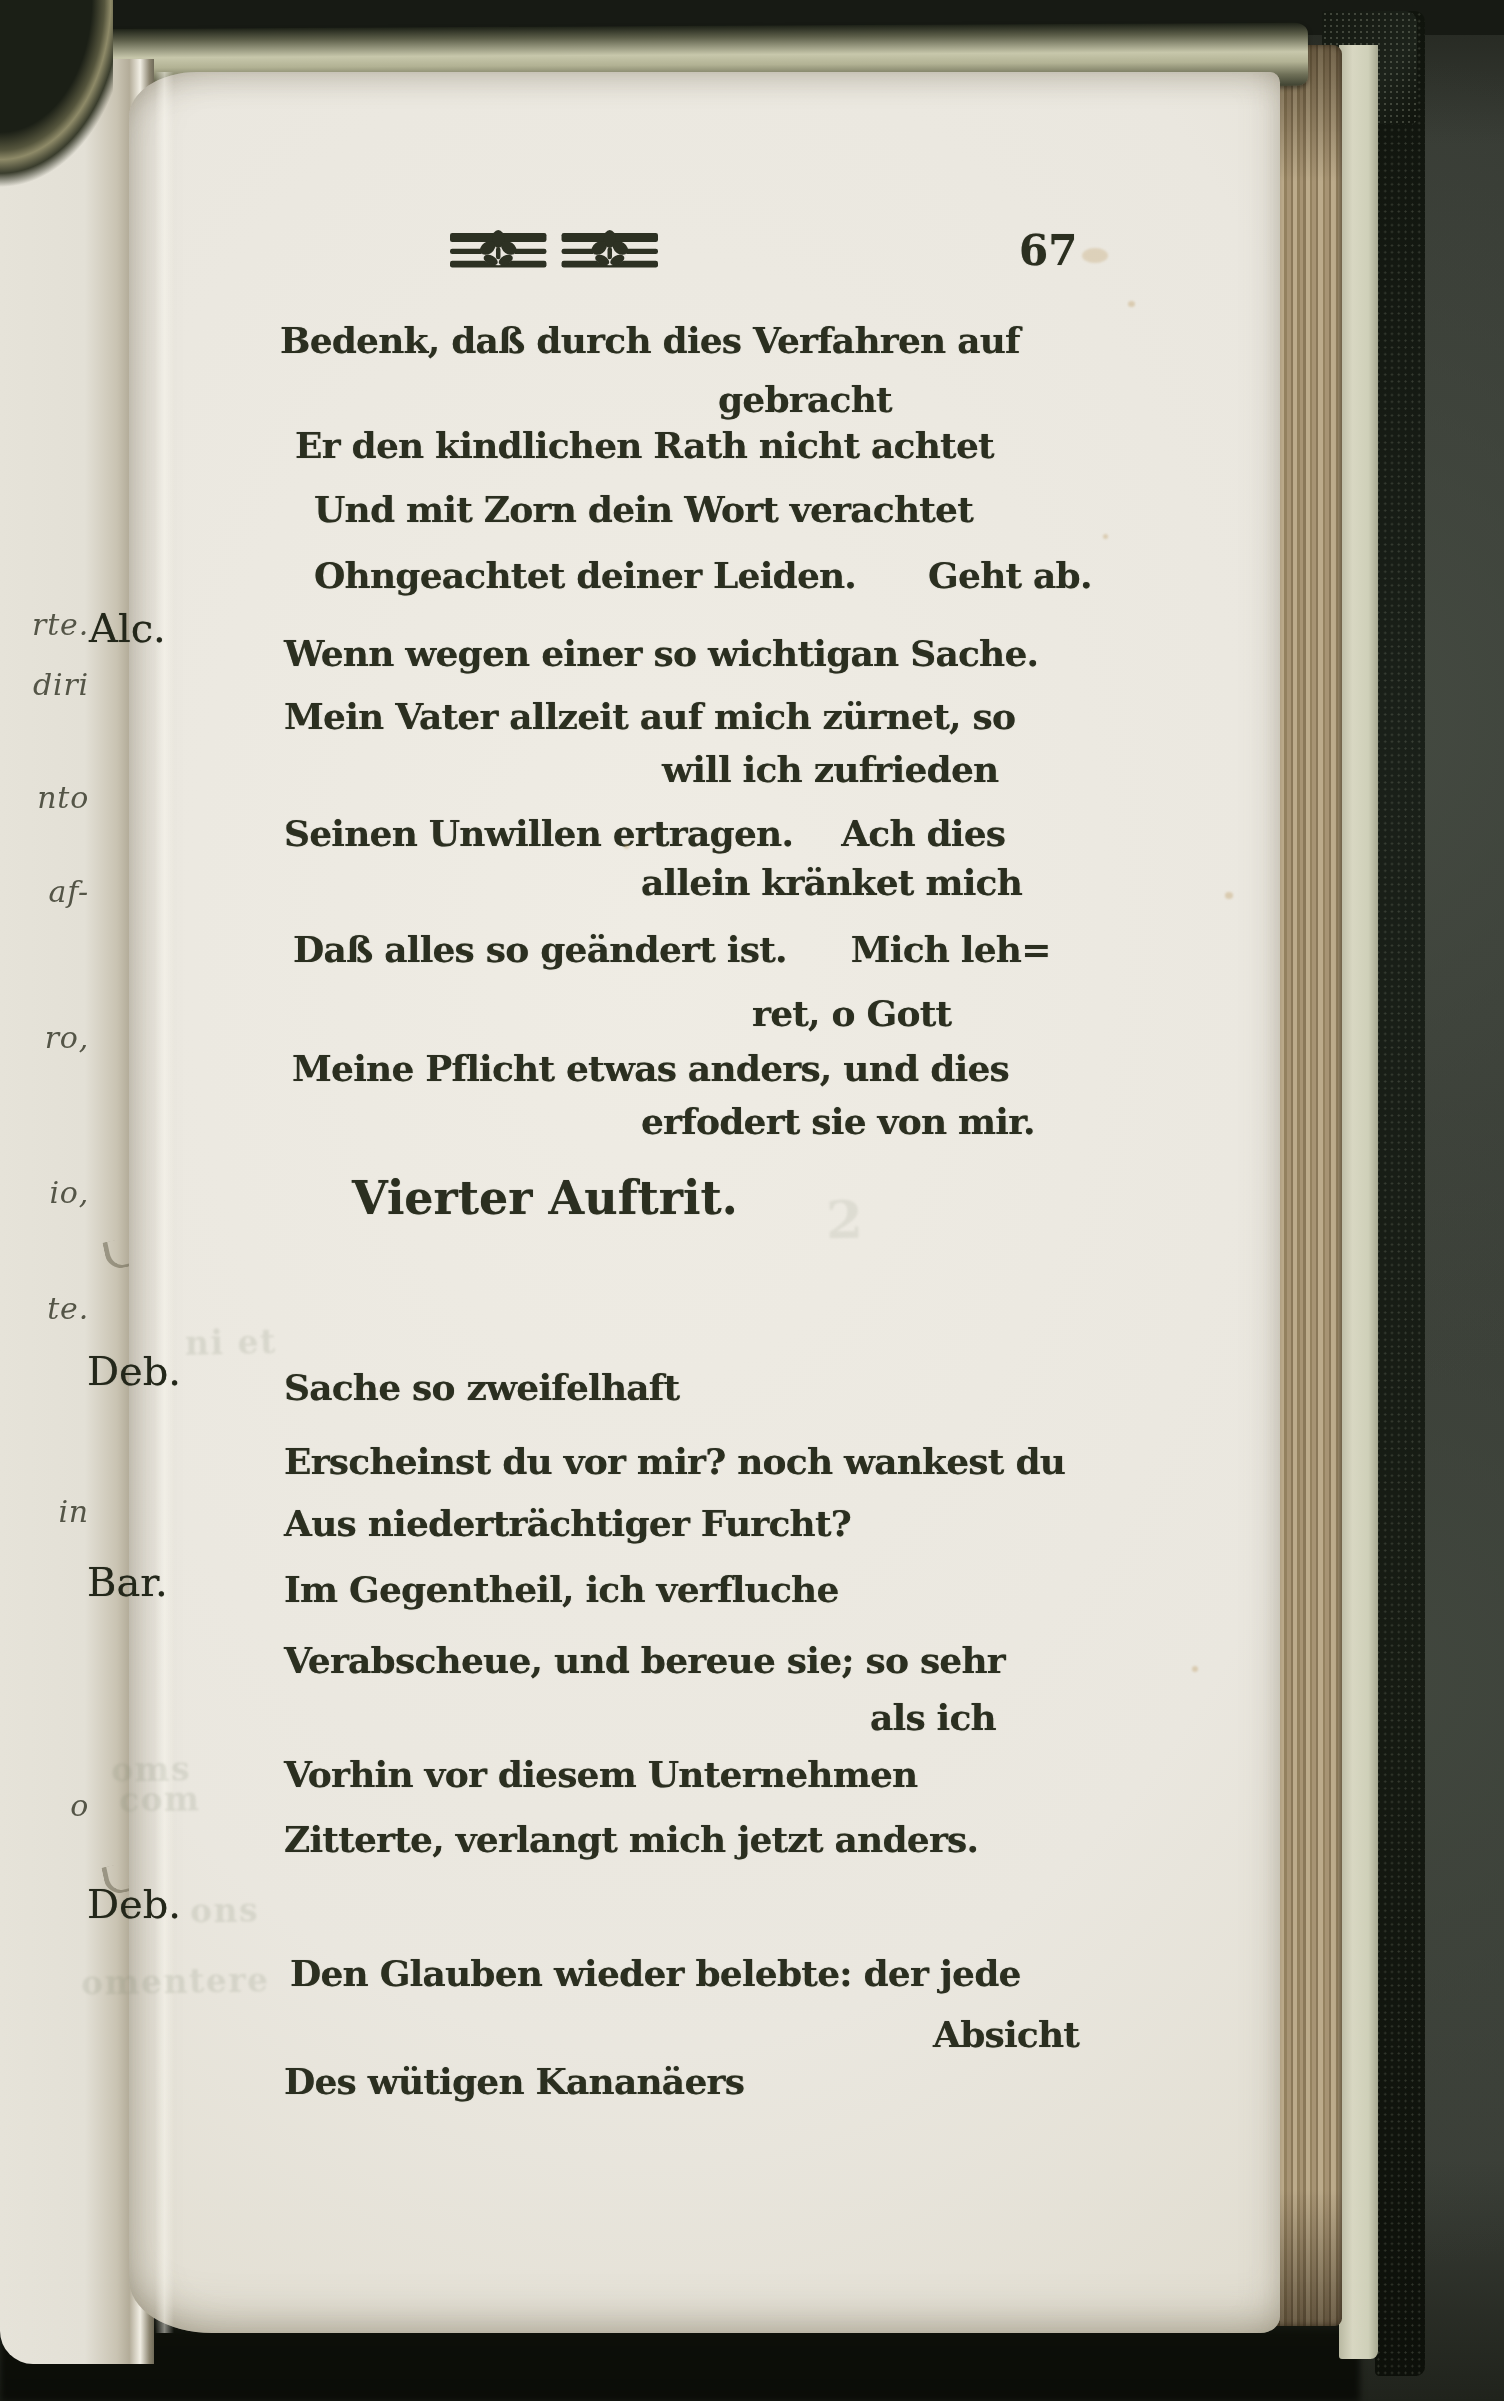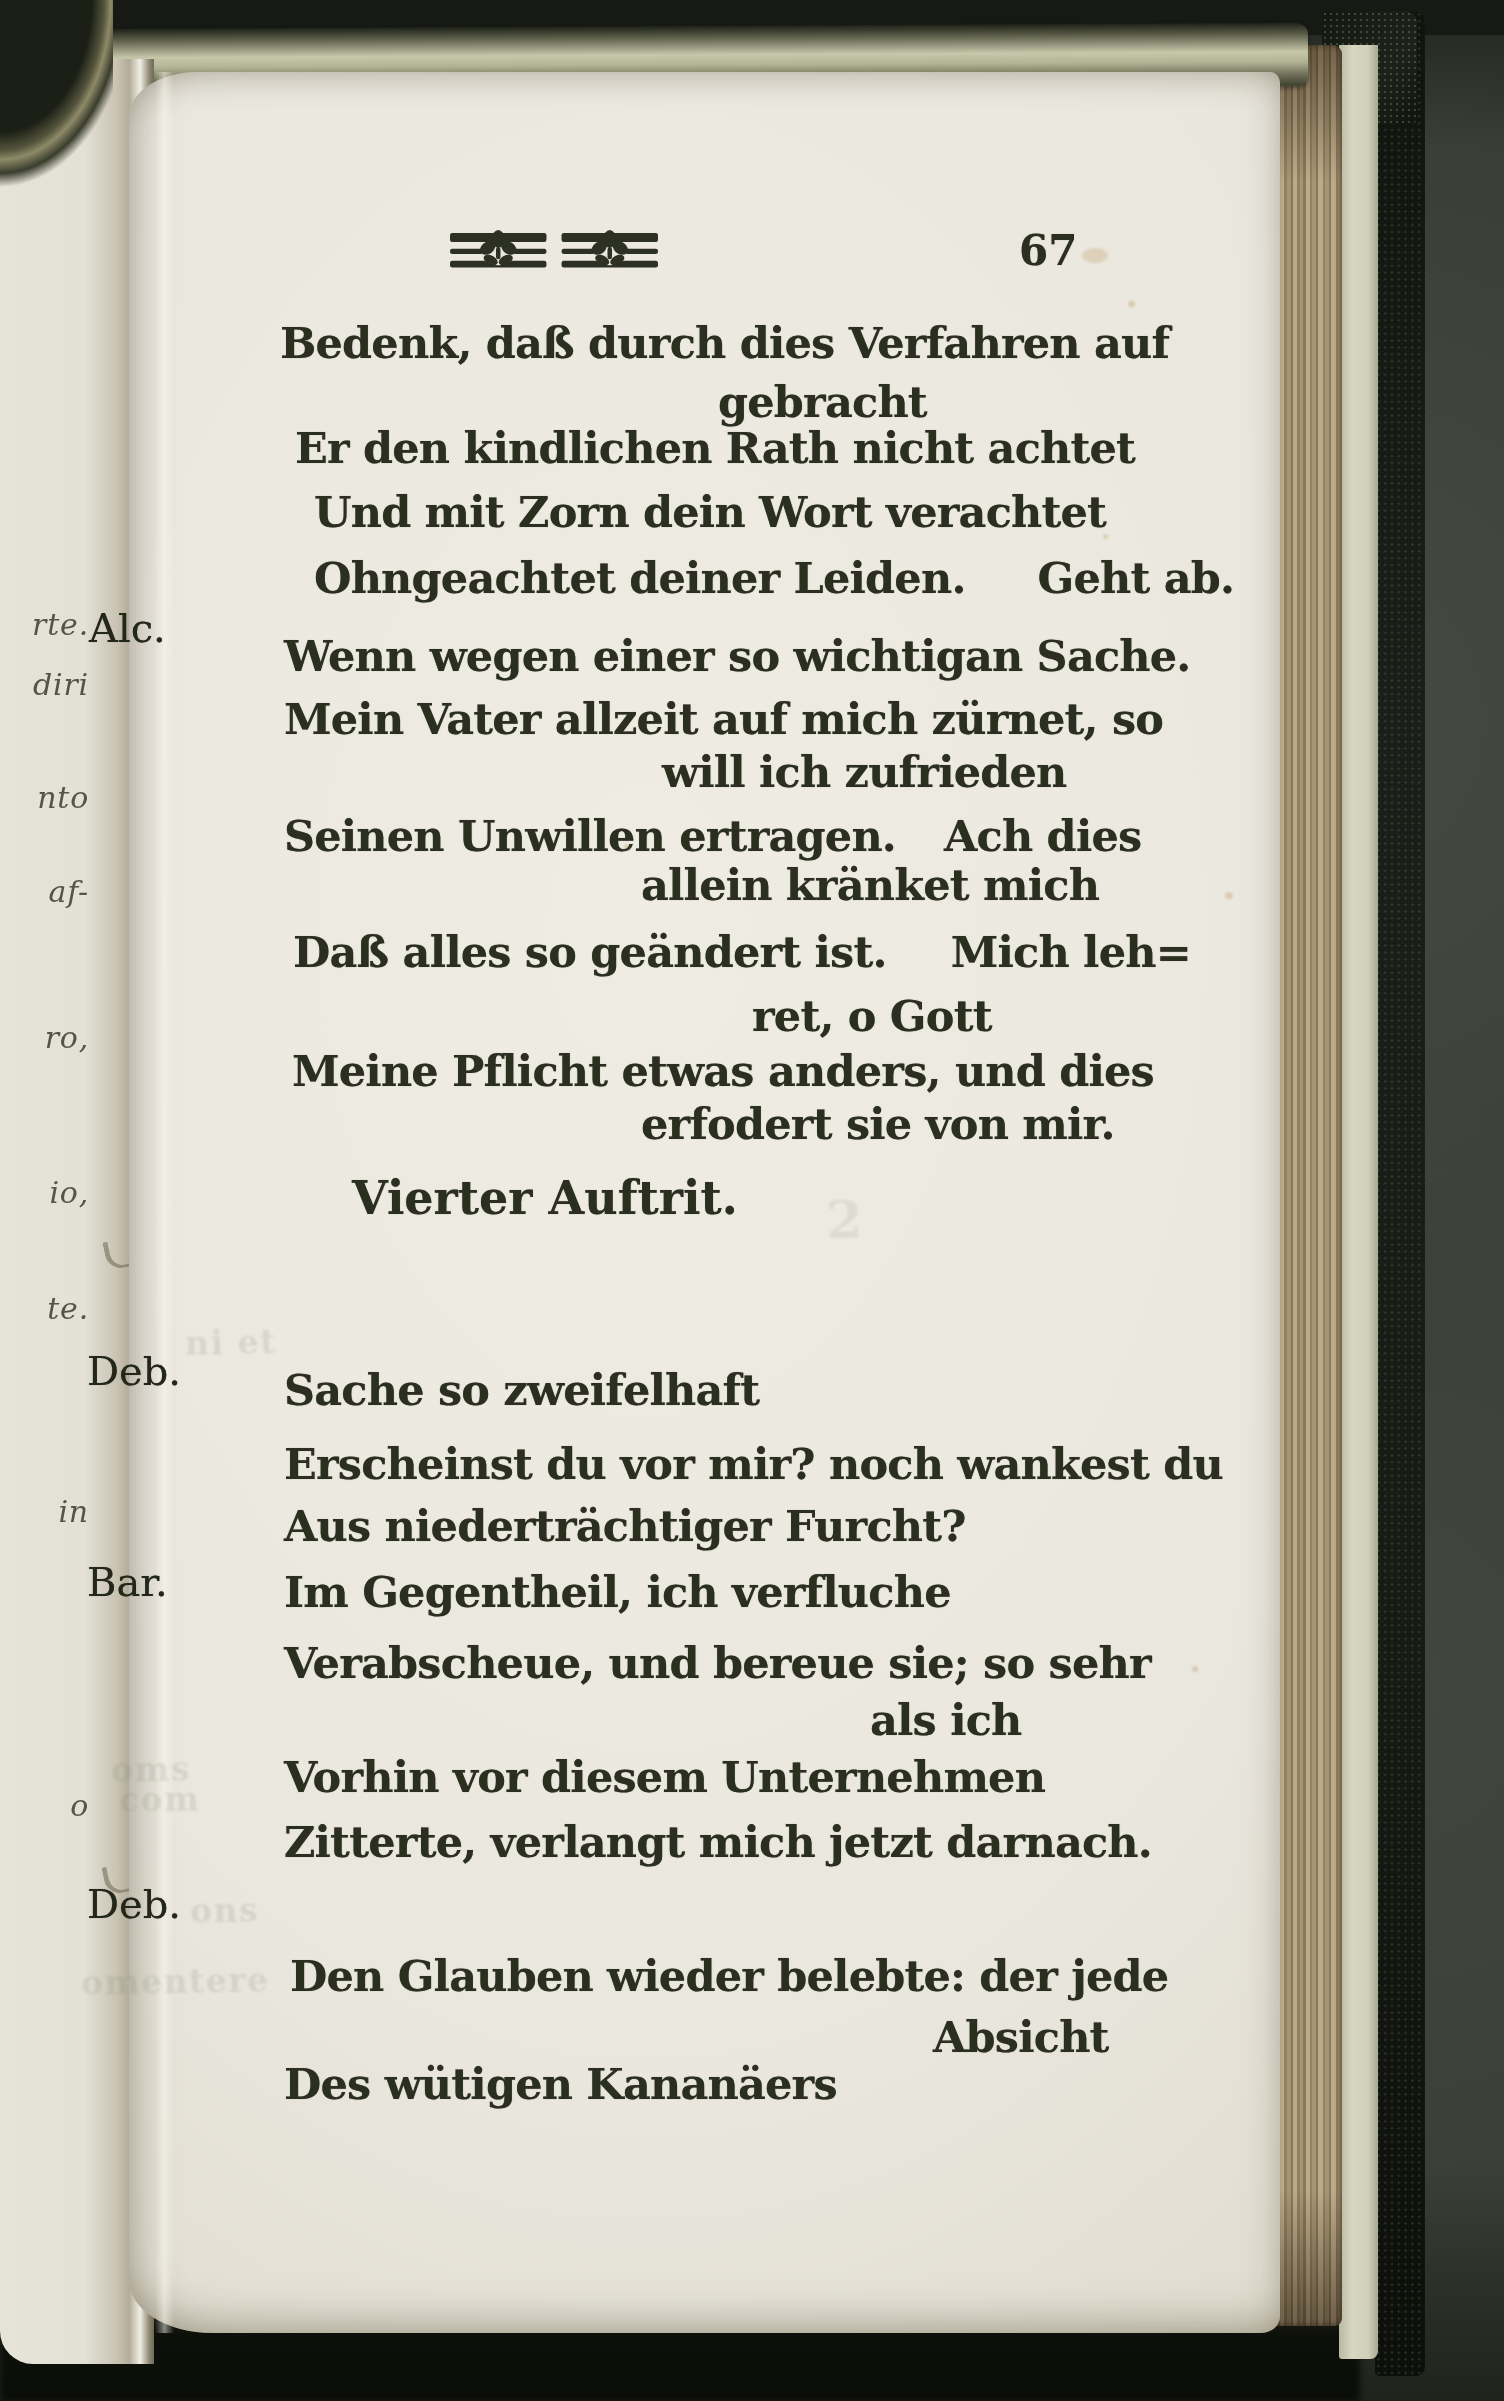--- a/index.html
+++ b/index.html
@@ -43,21 +43,21 @@
       border-radius:68px 10.5px 19.6px 83px / 45px 10.5px 16.6px 53px;
       box-shadow:inset 21px 0 45px -16.6px rgba(95,85,60,.38),
                  inset -19.6px 0 41px -21px rgba(120,110,85,.30),
                  inset 0 -32px 45px -22.6px rgba(110,100,75,.35),
                  inset 0 19.6px 35px -19.6px rgba(120,115,90,.33);}
   #main-page::after{content:"";position:absolute;left:25.6px;top:0;width:19.6px;height:100%;
       background:linear-gradient(90deg,rgba(255,255,250,0),rgba(252,250,242,.5),rgba(255,255,250,0));}
 
   
   .ink{color:#2b2f20;text-shadow:0 0 0.8px rgba(43,47,32,.55);}
-  .line{position:absolute;font-weight:700;font-size:43px;letter-spacing:-0.8px;white-space:nowrap;line-height:1;}
+  .line{position:absolute;font-weight:700;font-size:36px;letter-spacing:-0.8px;white-space:nowrap;line-height:1;}
   .speaker{position:absolute;font-weight:400;font-size:40px;letter-spacing:0;line-height:1;color:#23271a;text-shadow:0 0 0.8px rgba(35,39,26,.6);}
   .heading{font-size:46px;letter-spacing:0;text-align:right;}
   .scene{font-size:39px;letter-spacing:0.4px;}
   .pagenum{position:absolute;left:1019px;top:230px;font-weight:700;font-size:42px;line-height:1;}
   .gap1{margin-left:72px;} .gap2{margin-left:48px;} .gap3{margin-left:64px;}
 
   
   .frag{position:absolute;left:0;width:89px;text-align:right;font-size:30px;font-style:italic;
         color:#414234;line-height:1;letter-spacing:0.8px;opacity:.88;}
   .notch{position:absolute;width:18px;height:25.6px;border-left:5.3px solid #6d6854;border-bottom:3.8px solid #6d6854;
@@ -153,21 +153,21 @@
   <div class="speaker" style="left:87px;top:1351px">Deb.</div>
   <div class="line ink" style="left:284px;top:1369px">Sache so zweifelhaft</div>
   <div class="line ink" style="left:284px;top:1443px">Erscheinst du vor mir? noch wankest du</div>
   <div class="line ink" style="left:284px;top:1505px">Aus niederträchtiger Furcht?</div>
 
   <div class="speaker" style="left:87px;top:1562px">Bar.</div>
   <div class="line ink" style="left:284px;top:1571px">Im Gegentheil, ich verfluche</div>
   <div class="line ink" style="left:284px;top:1642px">Verabscheue, und bereue sie; so sehr</div>
   <div class="line ink" style="left:870px;top:1699px">als ich</div>
   <div class="line ink" style="left:284px;top:1756px">Vorhin vor diesem Unternehmen</div>
-  <div class="line ink" style="left:284px;top:1821px">Zitterte, verlangt mich jetzt darnach.</div>
+  <div class="line ink" style="left:284px;top:1821px">Zitterte, verlangt mich jetzt anders.</div>
 
   <div class="speaker" style="left:87px;top:1884px">Deb.</div>
   <div class="line ink" style="left:290px;top:1955px">Den Glauben wieder belebte: der jede</div>
   <div class="line ink" style="left:933px;top:2016px">Absicht</div>
   <div class="line ink" style="left:284px;top:2063px">Des wütigen Kananäers</div>
 
   <div class="ghost" style="left:111px;top:1753px">oms</div>
   <div class="ghost" style="left:119px;top:1783px">com</div>
   <div class="ghost" style="left:81px;top:1965px">omentere</div>
   <div class="ghost" style="left:190px;top:1894px">ons</div>

